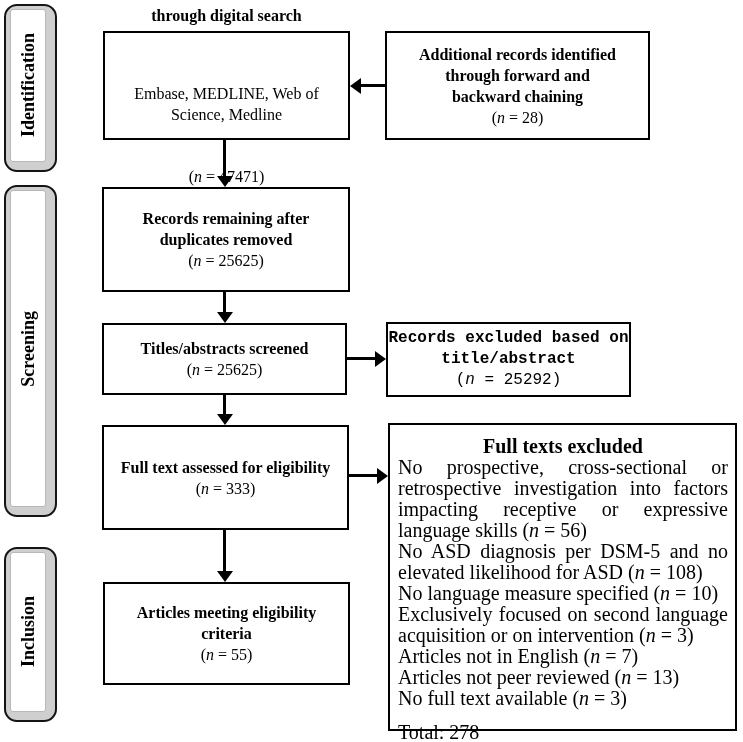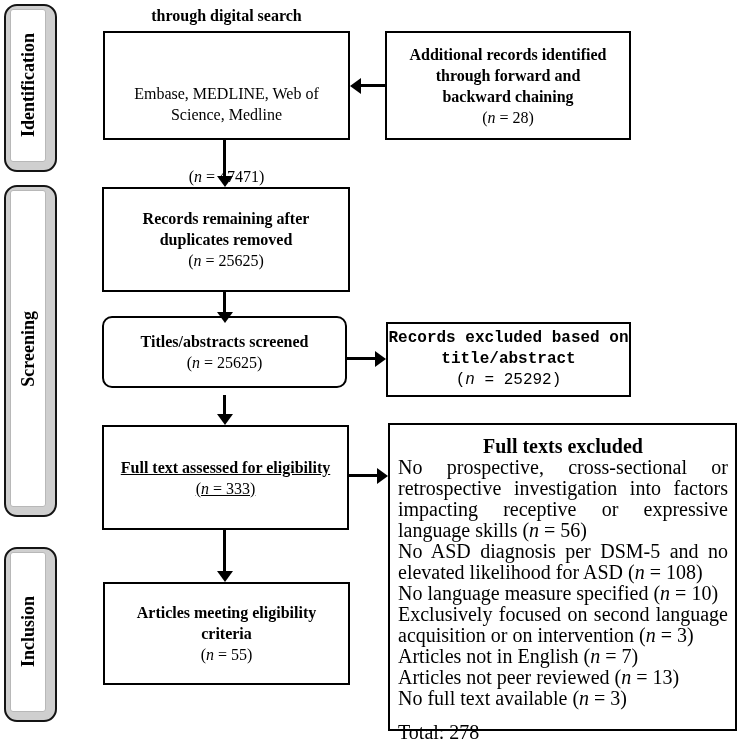--- a/index.html
+++ b/index.html
@@ -55,25 +55,25 @@
     align-items: center;
     justify-content: center;
     text-align: center;
     font-size: 16px;
     line-height: 21px;
   }
   .fbox .title { font-weight: bold; white-space: pre-line; }
   .fbox .body  { white-space: pre-line; margin-top: 16px; }
 
   #box-digital-search      { left: 103px; top: 31px;  width: 247px; height: 109px; gap: 41px; }
-  #box-chaining            { left: 385px; top: 31px;  width: 246px; height: 109px; }
+  #box-chaining            { left: 385px; top: 31px;  width: 265px; height: 109px; }
   #box-duplicates-removed  { left: 102px; top: 187px; width: 248px; height: 105px; }
-  #box-titles-screened     { left: 102px; top: 316px; width: 245px; height: 72px; border-radius: 10px; }
+  #box-titles-screened     { left: 102px; top: 323px; width: 245px; height: 72px; }
   #box-excluded-title      { left: 386px; top: 322px; width: 245px; height: 75px; font-family: Liberation Mono, monospace; }
-  #box-full-text-assessed  { left: 102px; top: 425px; width: 247px; height: 105px; text-decoration: underline; }
+  #box-full-text-assessed  { left: 102px; top: 425px; width: 247px; height: 105px; }
   #box-eligible            { left: 103px; top: 582px; width: 247px; height: 103px; }
 
   
   #box-full-texts-excluded {
     left: 388px; top: 423px; width: 349px; height: 308px;
     display: block;
     text-align: left;
     padding: 11px 7px 6px 8px;
     font-size: 20px;
     line-height: 21px;

